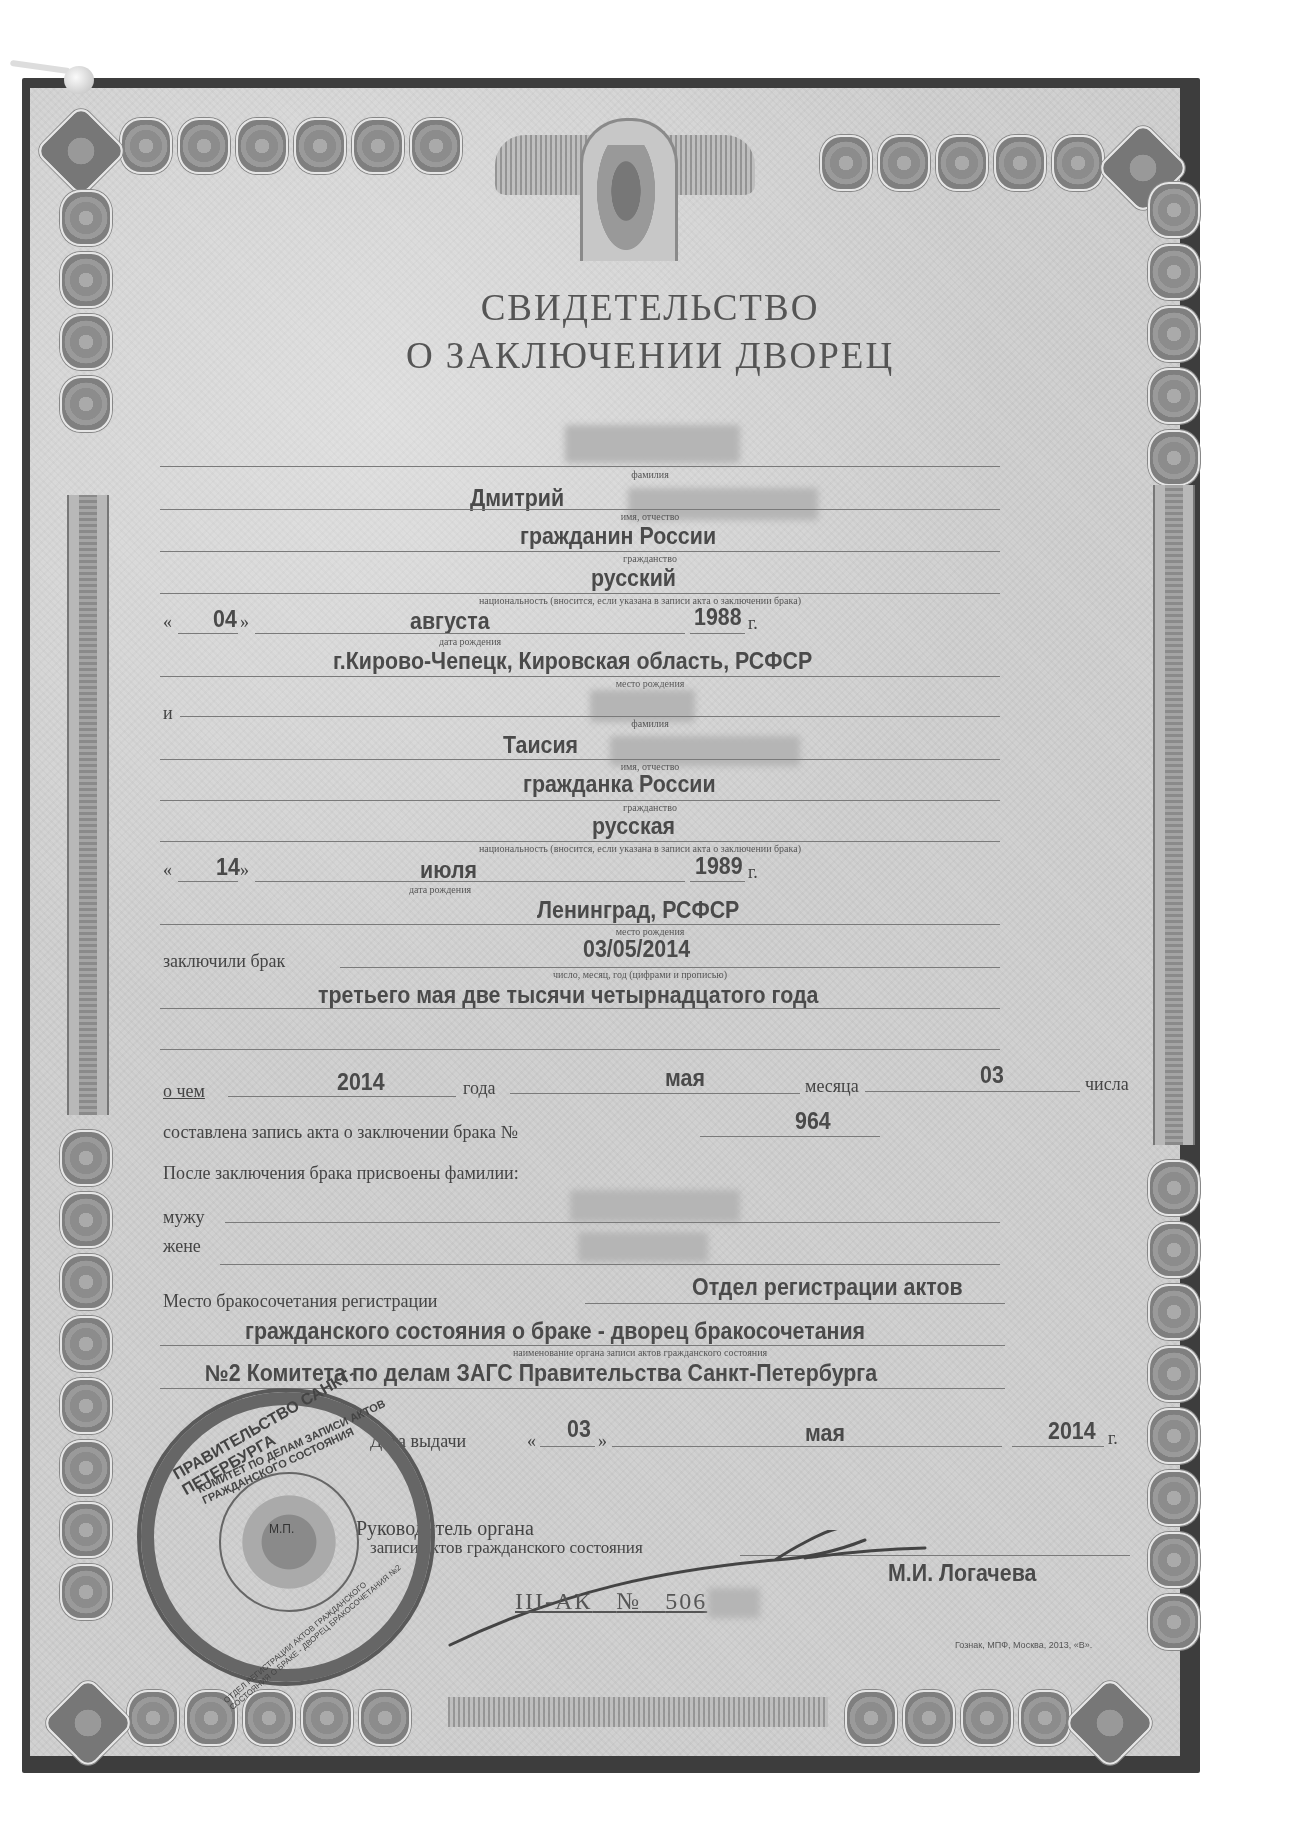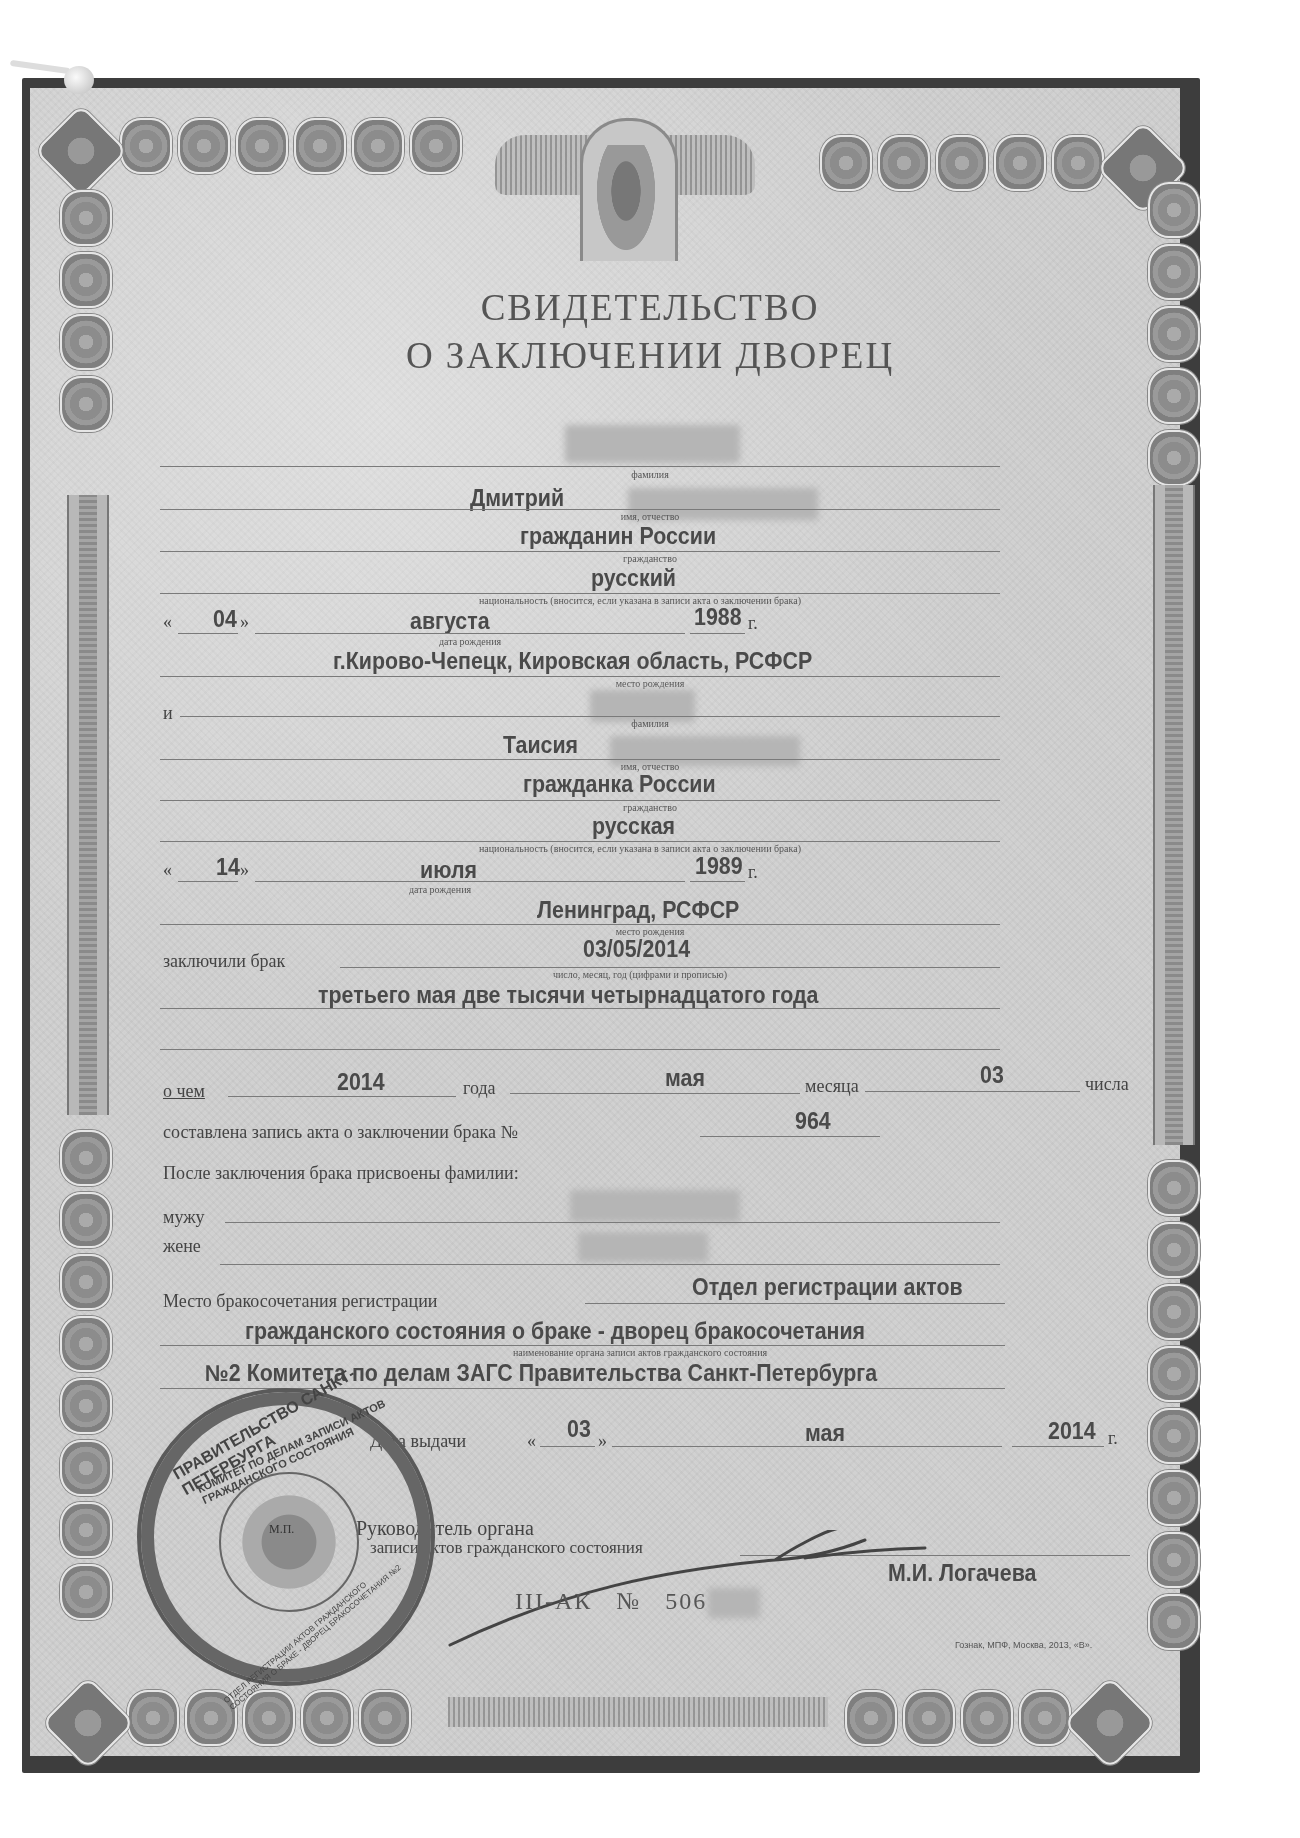--- a/index.html
+++ b/index.html
@@ -85,26 +85,26 @@
     box-shadow: inset 0 0 0 10px rgba(0,0,0,0), inset 0 0 0 13px #666;
   }
   .seal-inner {
     position:absolute; left:78px; top:80px; width:136px; height:136px; border-radius:50%;
     border:2px solid #666;
     background:radial-gradient(ellipse at 50% 50%, #8a8a8a 0 28%, #aaa 29% 48%, transparent 49%);
   }
   .seal-text {
     position:absolute; font-family:"Liberation Sans", sans-serif; font-size:13px; color:#444; font-weight:bold;
   }
-  .seal-mp { position:absolute; left:128px; top:130px; font-size:12px; color:#333; font-family:Liberation Serif, serif; }
+  .seal-mp { position:absolute; left:128px; top:130px; font-size:12px; color:#333; font-family:Liberation Sans, sans-serif; }
   .signature {
     position:absolute; left:445px; top:1530px; width:520px; height:120px;
   }
   .serial {
-    position:absolute; left:515px; top:1588px; font-family:"Liberation Serif", serif; font-size:24px; color:#555; letter-spacing:2px;
+    position:absolute; left:515px; top:1588px; font-family:"Liberation Serif", serif; font-size:24px; color:#555; letter-spacing:2px;text-decoration:underline;
   }
   .imprint {
     position:absolute; left:955px; top:1640px; font-family:"Liberation Sans", sans-serif; font-size:9px; color:#555;
   }
 </style>
 </head>
 <body>
 
 <div class="scan-frame"></div>
 <div class="paper"></div>

